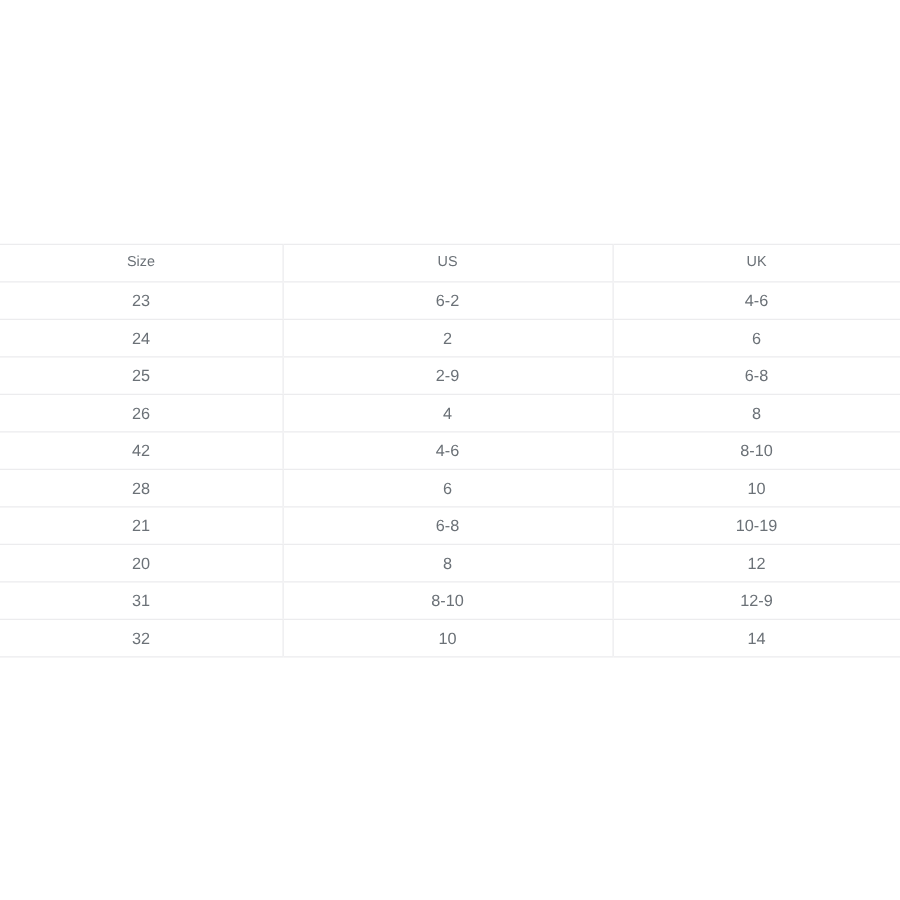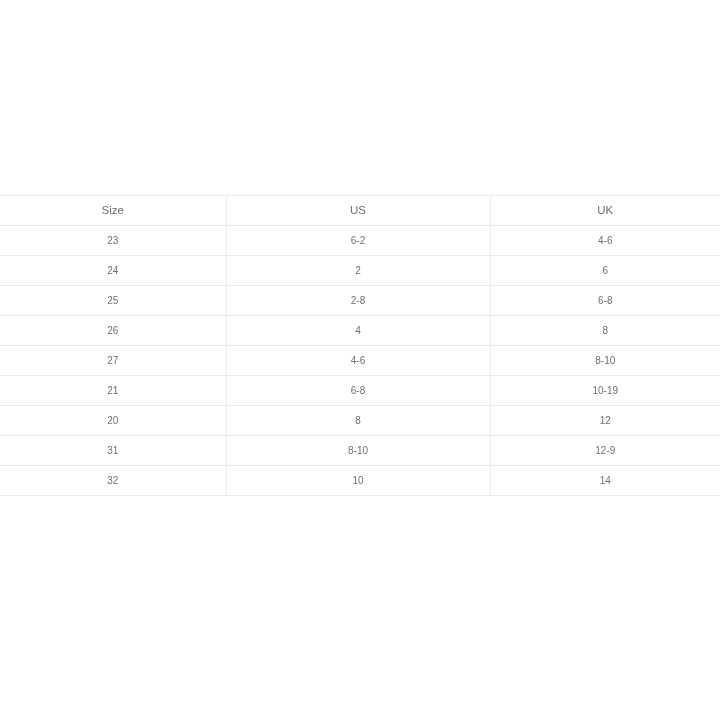--- a/index.html
+++ b/index.html
@@ -34,21 +34,21 @@
   table.size-chart col.col-uk   { width: 230px; }
 
   table.size-chart th,
   table.size-chart td {
     text-align: center;
     vertical-align: middle;
     height: 29px;
     line-height: 29px;
     padding: 0;
     font-weight: normal;
-    font-size: 10px;
+    font-size: 13px;
     color: #6b7177;
     border-top: 1px solid #ececee;
     border-bottom: 1px solid #ececee;
   }
 
   table.size-chart thead th {
     font-size: 11.5px;
     color: #6b7177;
   }
 
@@ -88,32 +88,37 @@
         <td class="divider-left">6-2</td>
         <td class="divider-left">4-6</td>
       </tr>
       <tr>
         <td>24</td>
         <td class="divider-left">2</td>
         <td class="divider-left">6</td>
       </tr>
       <tr>
         <td>25</td>
-        <td class="divider-left">2-8</td>
+        <td class="divider-left">2-9</td>
         <td class="divider-left">6-8</td>
       </tr>
       <tr>
         <td>26</td>
         <td class="divider-left">4</td>
         <td class="divider-left">8</td>
       </tr>
       <tr>
-        <td>27</td>
+        <td>42</td>
         <td class="divider-left">4-6</td>
         <td class="divider-left">8-10</td>
+      </tr>
+      <tr>
+        <td>28</td>
+        <td class="divider-left">6</td>
+        <td class="divider-left">10</td>
       </tr>
       <tr>
         <td>21</td>
         <td class="divider-left">6-8</td>
         <td class="divider-left">10-19</td>
       </tr>
       <tr>
         <td>20</td>
         <td class="divider-left">8</td>
         <td class="divider-left">12</td>

